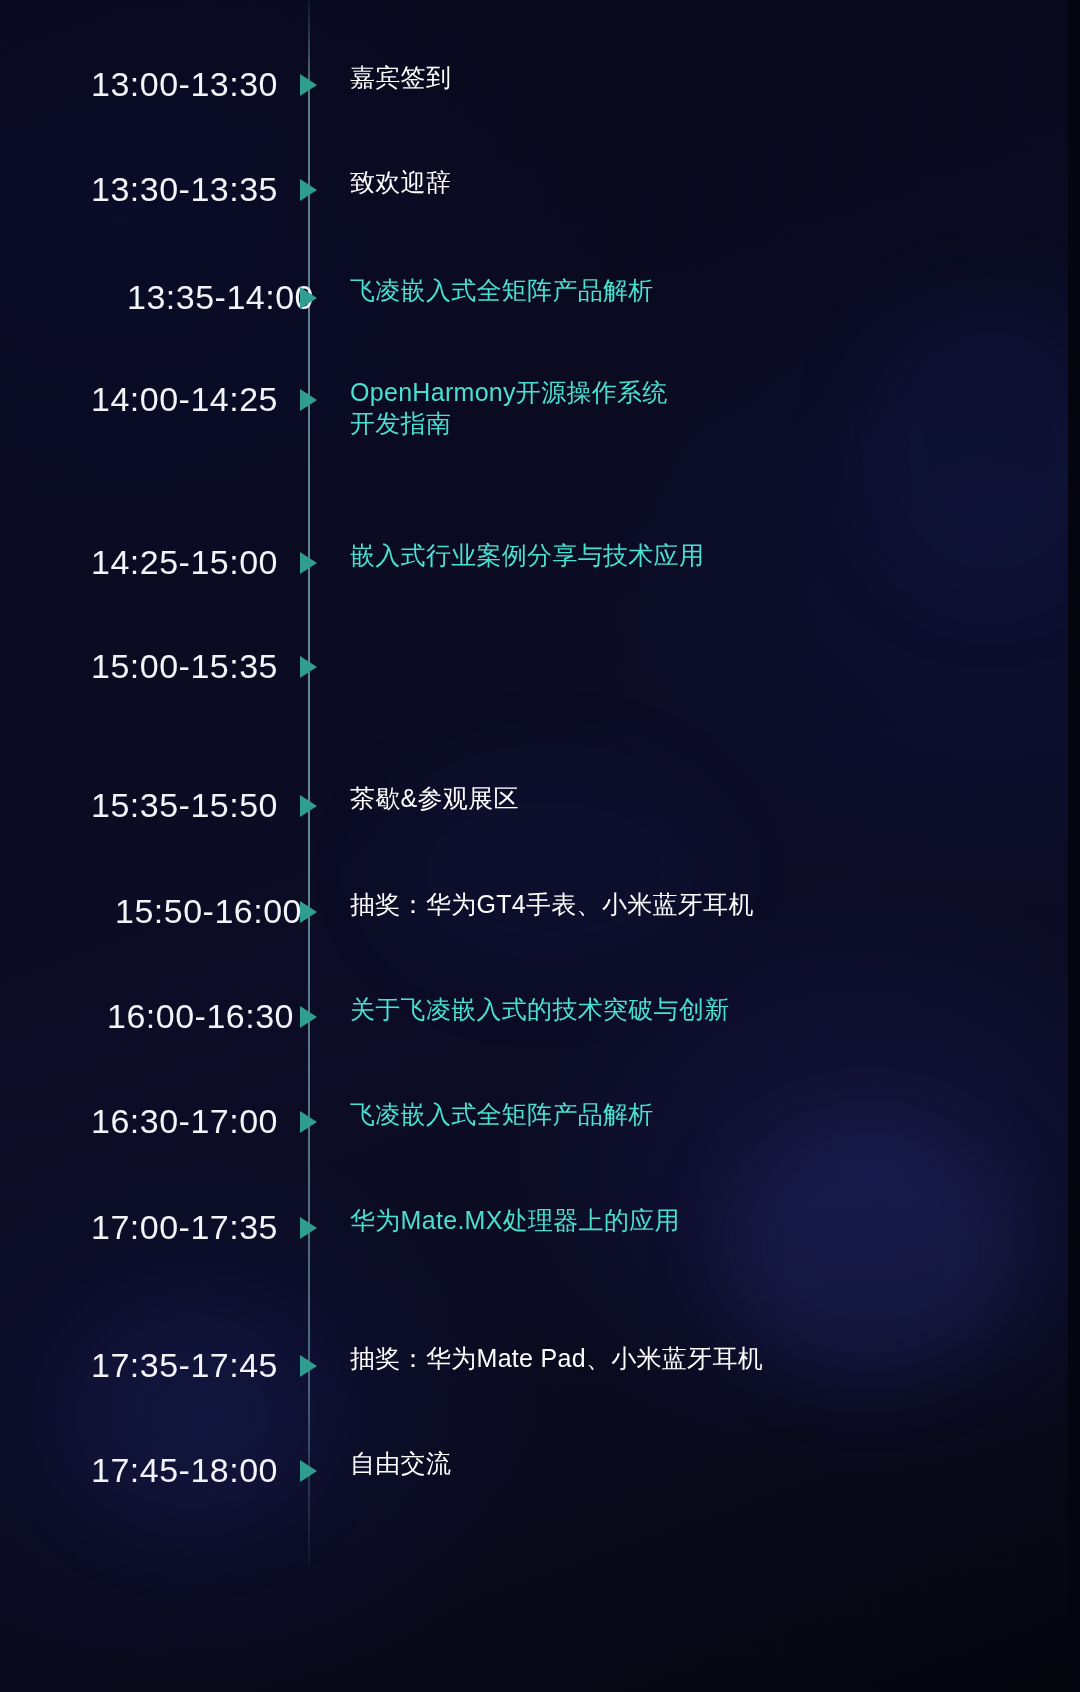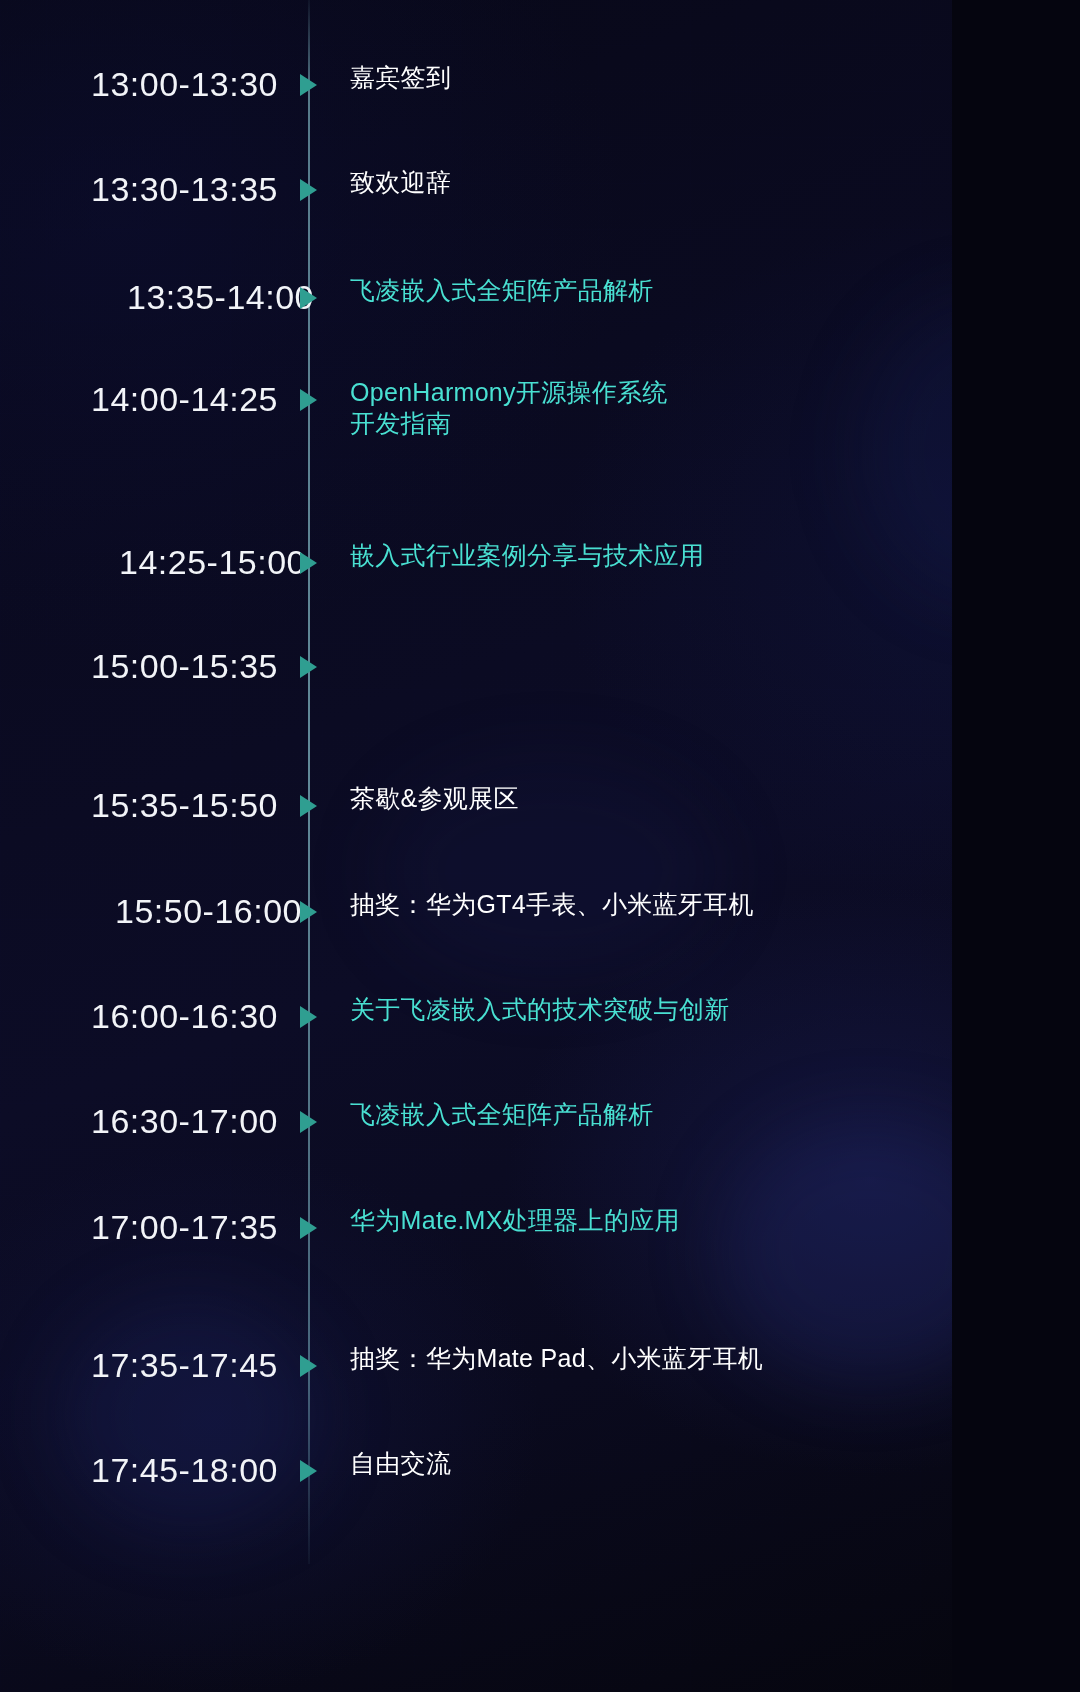--- a/index.html
+++ b/index.html
@@ -7,21 +7,21 @@
     margin: 0;
     padding: 0;
     background: #05050f;
   }
   body {
     font-family: "Liberation Sans", "DejaVu Sans", sans-serif;
   }
 
   #poster {
     position: relative;
-    width: 952px;
+    width: 1068px;
     height: 1692px;
     overflow: hidden;
     background:
       radial-gradient(ellipse 520px 420px at 870px 1180px, rgba(26,30,86,0.55) 0%, rgba(10,10,32,0) 70%),
       radial-gradient(ellipse 460px 380px at 210px 1420px, rgba(20,24,72,0.45) 0%, rgba(10,10,32,0) 72%),
       radial-gradient(ellipse 600px 500px at 980px 560px, rgba(16,22,66,0.40) 0%, rgba(8,8,26,0) 70%),
       radial-gradient(ellipse 700px 600px at 120px 220px, rgba(12,14,52,0.50) 0%, rgba(6,6,22,0) 72%),
       linear-gradient(160deg, #080818 0%, #0a0a20 28%, #0c0c26 55%, #0a0a1e 78%, #06060f 100%);
     text-decoration: underline;
   }
@@ -160,21 +160,21 @@
       </div>
       <div class="row" style="top: 377px;">
         <div class="time" style="top: 3px;">14:00-14:25</div>
         <div class="marker" style="top: 12px;"></div>
         <div class="titlewrap">
           <div class="title cyan">OpenHarmony开源操作系统
 开发指南</div>
         </div>
       </div>
       <div class="row" style="top: 540px;">
-        <div class="time" style="top: 3px; padding-left: 28px;">14:25-15:00</div>
+        <div class="time" style="top: 3px;">14:25-15:00</div>
         <div class="marker" style="top: 12px;"></div>
         <div class="titlewrap">
           <div class="title cyan">嵌入式行业案例分享与技术应用</div>
         </div>
       </div>
       <div class="row" style="top: 644px;">
         <div class="time" style="top: 3px;">15:00-15:35</div>
         <div class="marker" style="top: 12px;"></div>
         <div class="titlewrap">
         </div>
@@ -187,21 +187,21 @@
         </div>
       </div>
       <div class="row" style="top: 889px;">
         <div class="time" style="top: 3px; padding-left: 24px;">15:50-16:00</div>
         <div class="marker" style="top: 12px;"></div>
         <div class="titlewrap">
           <div class="title white">抽奖：华为GT4手表、小米蓝牙耳机</div>
         </div>
       </div>
       <div class="row" style="top: 994px;">
-        <div class="time" style="top: 3px;">16:00-16:30</div>
+        <div class="time" style="top: 3px; padding-left: 16px;">16:00-16:30</div>
         <div class="marker" style="top: 12px;"></div>
         <div class="titlewrap">
           <div class="title cyan">关于飞凌嵌入式的技术突破与创新</div>
         </div>
       </div>
       <div class="row" style="top: 1099px;">
         <div class="time" style="top: 3px;">16:30-17:00</div>
         <div class="marker" style="top: 12px;"></div>
         <div class="titlewrap">
           <div class="title cyan">飞凌嵌入式全矩阵产品解析</div>

